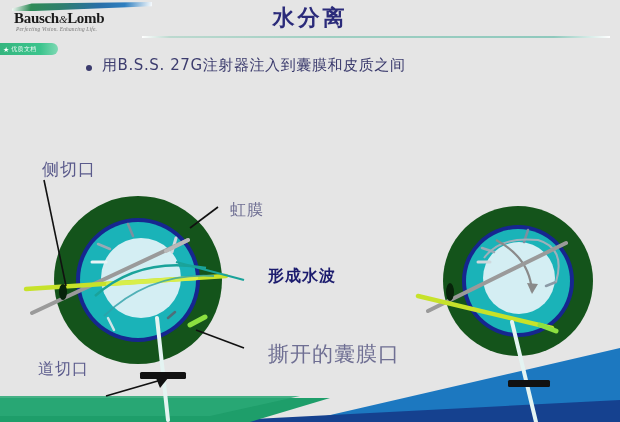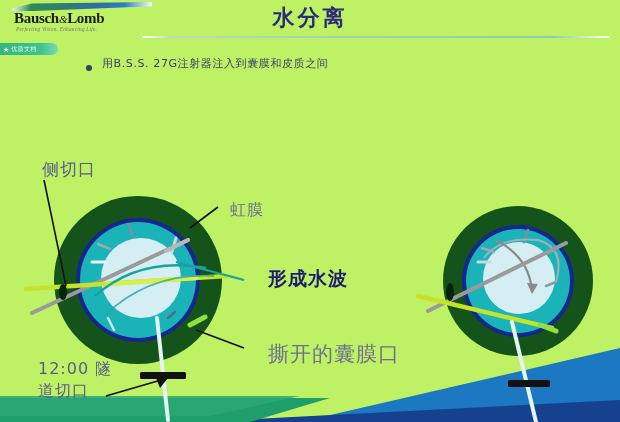--- a/index.html
+++ b/index.html
@@ -1,19 +1,19 @@
 <!DOCTYPE html>
 <html><head>
 <meta charset="utf-8">
 <style>
   html,body{margin:0;padding:0;background:#fff;}
   body{width:620px;height:422px;position:relative;overflow:hidden;
        font-family:"Liberation Sans","DejaVu Sans",sans-serif;}
 
-  #slide{position:absolute;inset:0;background:#bef264;overflow:hidden;}
+  #slide{position:absolute;inset:0;background:#e5e5e5;overflow:hidden;}
 
   
   #logo-block{position:absolute;left:6px;top:2px;width:150px;height:34px;}
   #logo-swoosh{position:absolute;left:6px;top:0px;width:140px;height:9px;
      background:linear-gradient(100deg,#ffffff 0%,#2e8b57 14%,#2f7f6f 36%,#2a6fa8 62%,#2f7fc0 80%,#ffffff 100%);
      clip-path:polygon(0% 72%,14% 18%,100% 0%,100% 46%,16% 100%,0% 100%);}
   #logo-name{position:absolute;left:8px;top:8px;width:142px;color:#1a1a1a;
      font-size:15px;font-weight:bold;letter-spacing:-.3px;white-space:nowrap;
      font-family:"Liberation Serif","DejaVu Serif",serif;}
   #logo-name .amp{font-size:11px;font-style:italic;font-weight:normal;}
@@ -31,28 +31,28 @@
 
   #title{position:absolute;left:0;right:0;top:3px;text-align:center;
      color:#2b2b7a;font-size:22px;font-weight:bold;letter-spacing:3px;
      font-family:"DejaVu Sans",sans-serif;}
   #title-rule{position:absolute;left:142px;top:36px;width:468px;height:2px;
      background:linear-gradient(90deg,#ffffff 0%,#bcd9cf 6%,#9fcfc2 40%,#8fc9bd 88%,#ffffff 100%);}
 
   
   #bullet-row{position:absolute;left:86px;top:56px;display:flex;align-items:flex-start;gap:10px;}
   #bullet-dot{width:6px;height:6px;border-radius:50%;background:#3b3b6d;margin-top:9px;flex:0 0 auto;}
-  #bullet-text{color:#3c3c6e;font-size:11px;letter-spacing:.6px;white-space:nowrap;
+  #bullet-text{color:#3c3c6e;font-size:15px;letter-spacing:.6px;white-space:nowrap;
      font-family:"DejaVu Sans",sans-serif;}
 
   
   .lbl{position:absolute;white-space:nowrap;font-family:"DejaVu Sans",sans-serif;margin-left:20px;}
   #lbl-side{left:22px;top:158px;color:#5b5b8c;font-size:17px;letter-spacing:1px;}
   #lbl-iris{left:210px;top:200px;color:#6f6f93;font-size:16px;letter-spacing:1px;}
-  #lbl-wave{left:248px;top:266px;color:#1c1c6e;font-size:19px;font-weight:bold;letter-spacing:1px;}
+  #lbl-wave{left:248px;top:266px;color:#1c1c6e;font-size:16px;font-weight:bold;letter-spacing:1px;}
   #lbl-caps{left:248px;top:340px;color:#6f6f93;font-size:21px;letter-spacing:1px;}
   #lbl-tunnel{left:18px;top:358px;color:#5b5b8c;font-size:16px;line-height:22px;letter-spacing:1px;}
 
   svg{position:absolute;left:0;top:0;width:620px;height:422px;overflow:visible;}
   #art{pointer-events:none;}
 </style>
 </head>
 <body>
 
 <div id="slide">
@@ -155,17 +155,16 @@
       <ellipse cx="450" cy="292" rx="4" ry="9" fill="#07230a"></ellipse>
       <rect x="508" y="380" width="42" height="7" rx="1.5" fill="#111111"></rect>
     </g>
   </svg>
 
   <div class="lbl" id="lbl-side">侧切口</div>
   <div class="lbl" id="lbl-iris">虹膜</div>
   <div class="lbl" id="lbl-wave">形成水波</div>
   <div class="lbl" id="lbl-caps">撕开的囊膜口</div>
   <div class="lbl" id="lbl-tunnel">
-    <div>12:00 隧</div>
     <div>道切口</div>
   </div>
 
 </div>
 
 </body></html>

